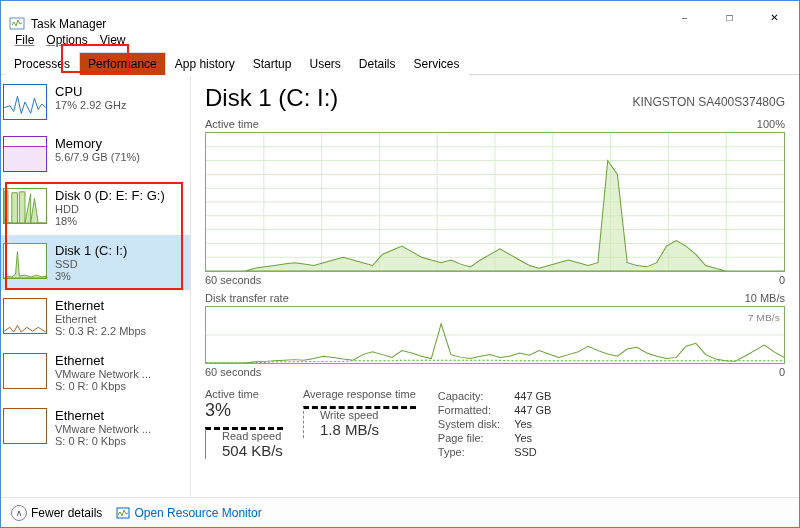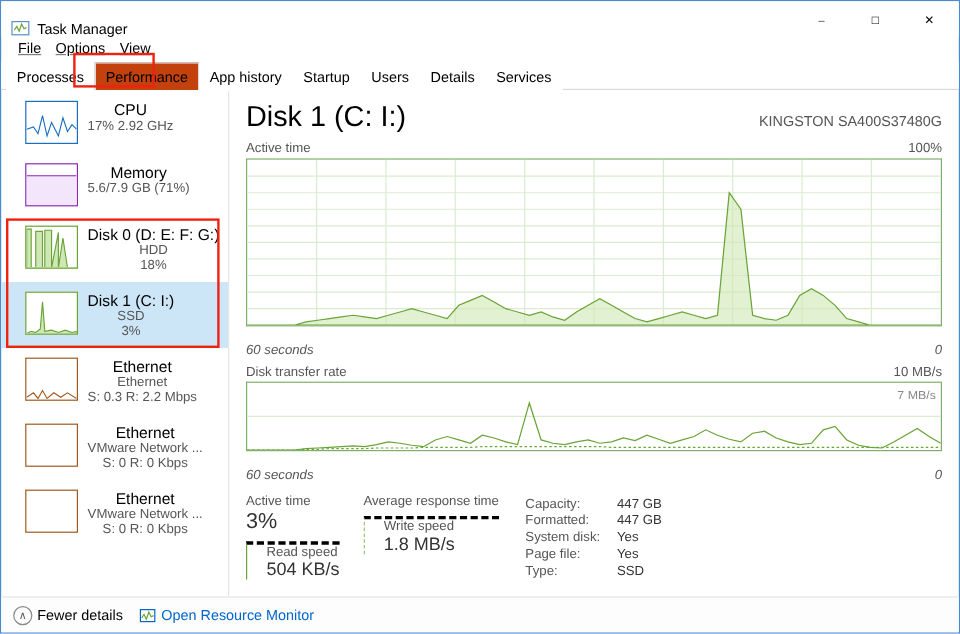--- a/index.html
+++ b/index.html
@@ -20,39 +20,39 @@
   .tabstrip { height: 24px; display: flex; border-bottom: 1px solid #d9d9d9; padding-left: 4px; background: #fff; position: relative; }
   .tab { padding: 4px 8px 3px; font-size: 12px; border: 1px solid transparent; border-bottom: none; position: relative; top: 1px; background: #fff; }
   .tab.active { border-color: #d9d9d9; background: #c2410c; }
   
   .tabstrip .annot-tab { position: absolute; left: 60px; top: -7px; width: 68px; height: 29px; border: 2px solid #e21; pointer-events: none; }
 
   .content { position: absolute; top: 75px; left: 0; right: 0; bottom: 30px; display: flex; }
 
   
   .sidebar { width: 190px; border-right: 1px solid #e5e5e5; overflow: hidden; position: relative; }
-  .side-item { display: flex; padding: 8px 20px; gap: 8px; align-items: flex-start; text-align: center; }
+  .side-item { display: flex; padding: 8px 2px; gap: 8px; align-items: flex-start; }
   .side-item.selected { background: #cde6f7; }
   .side-thumb { width: 44px; height: 36px; border: 1px solid; background: #fff; flex-shrink: 0; position: relative; overflow: hidden; }
   .side-thumb svg { width: 100%; height: 100%; }
   .side-info .side-title { font-size: 13px; white-space: nowrap; }
   .side-info .side-sub  { font-size: 11px; color: #555; white-space: nowrap; }
 
   .annot-disks { position: absolute; left: 4px; top: 106px; width: 178px; height: 108px; border: 2px solid #e21; pointer-events: none; }
 
   
   .main { flex: 1; padding: 8px 14px 4px 14px; overflow: hidden; position: relative; }
   .hdr { display: flex; justify-content: space-between; align-items: baseline; }
   .hdr h1 { font-size: 24px; font-weight: 400; }
   .hdr .model { font-size: 12px; color: #555; }
   .graph-label { font-size: 11px; color: #555; margin-top: 6px; display: flex; justify-content: space-between; }
   .graph { border: 1px solid #7fb069; height: 140px; margin-top: 2px; position: relative; background: #fff; text-align: right; }
   .graph.small { height: 58px; }
   .graph svg { position: absolute; inset: 0; width: 100%; height: 100%; }
-  .axis-label { font-size: 11px; color: #555; display: flex; justify-content: space-between; margin-top: 14px; font-style: italic; }
+  .axis-label { font-size: 11px; color: #555; display: flex; justify-content: space-between; margin-top: 2px; }
 
   .stats { display: flex; gap: 20px; margin-top: 10px; }
   .stat-col { }
   .stat-group { margin-bottom: 6px; }
   .stat-label { font-size: 11px; color: #555; }
   .stat-value { font-size: 18px; color: #333; }
   .stat-value.small { font-size: 15px; }
   .green-bar { border-left: 1px solid #6aa336; border-style: dashed none none solid; padding-left: 16px; }
   .info-table { font-size: 11px; color: #555; }
   .info-table td:first-child { padding-right: 12px; }

